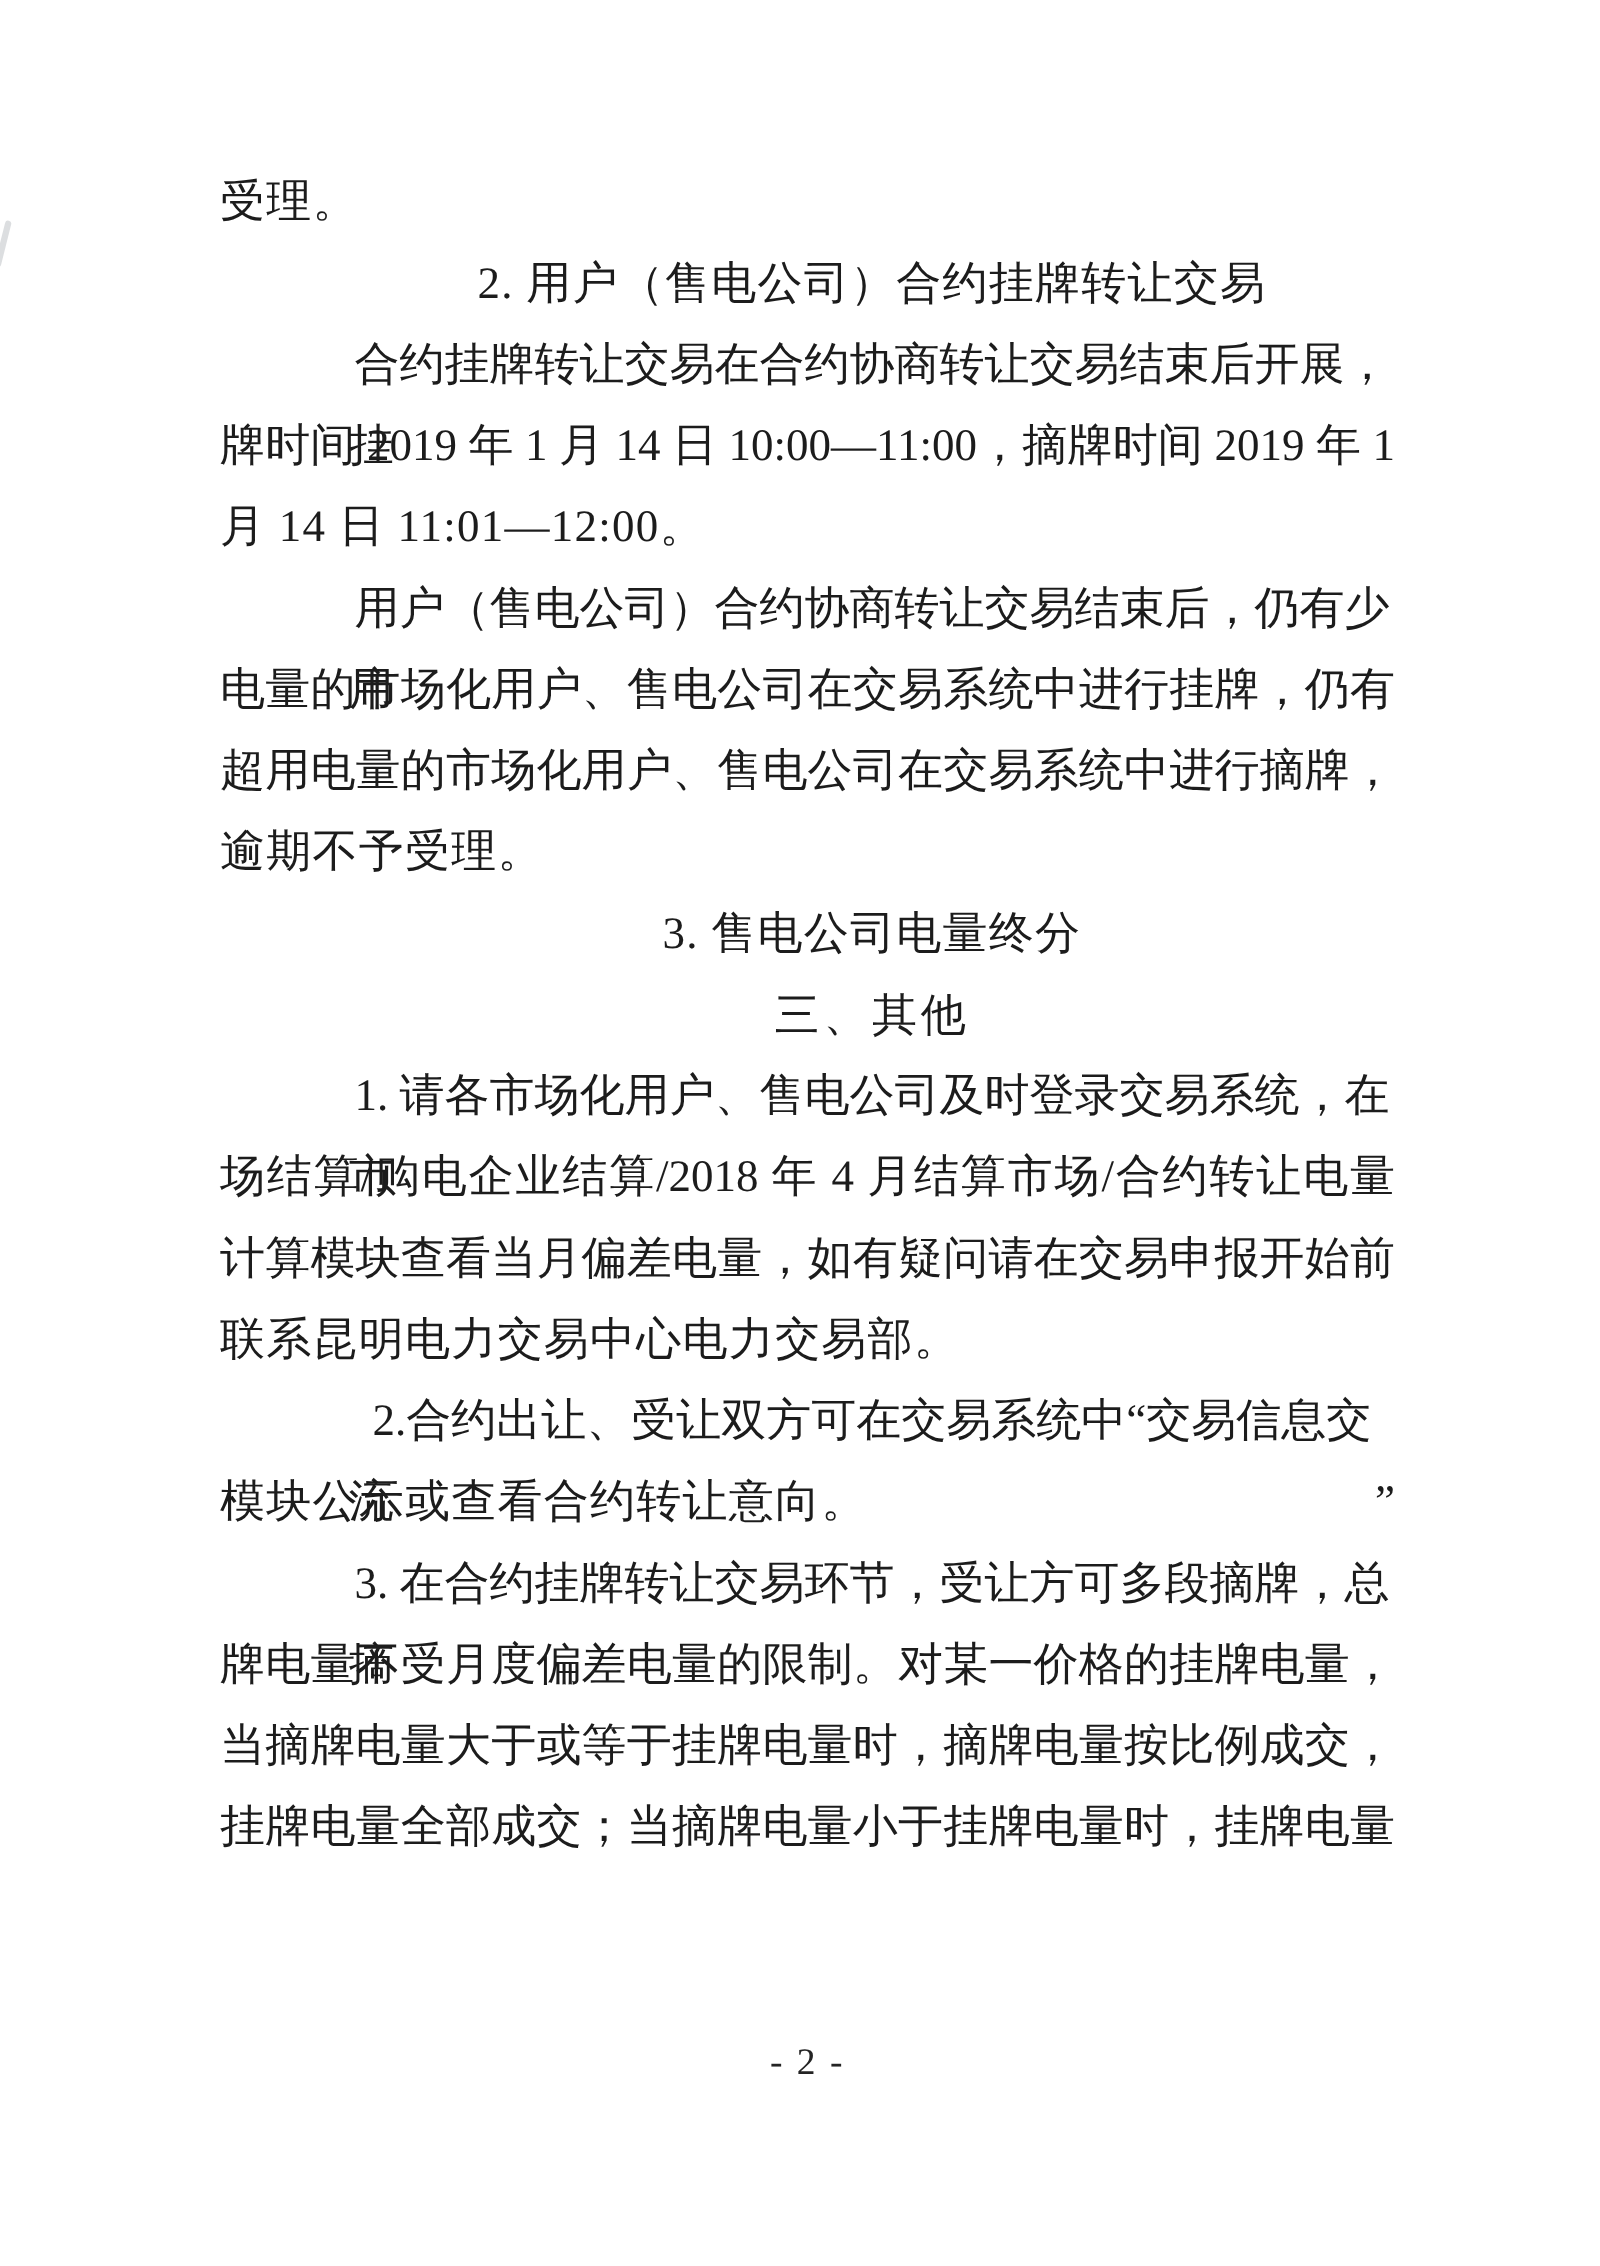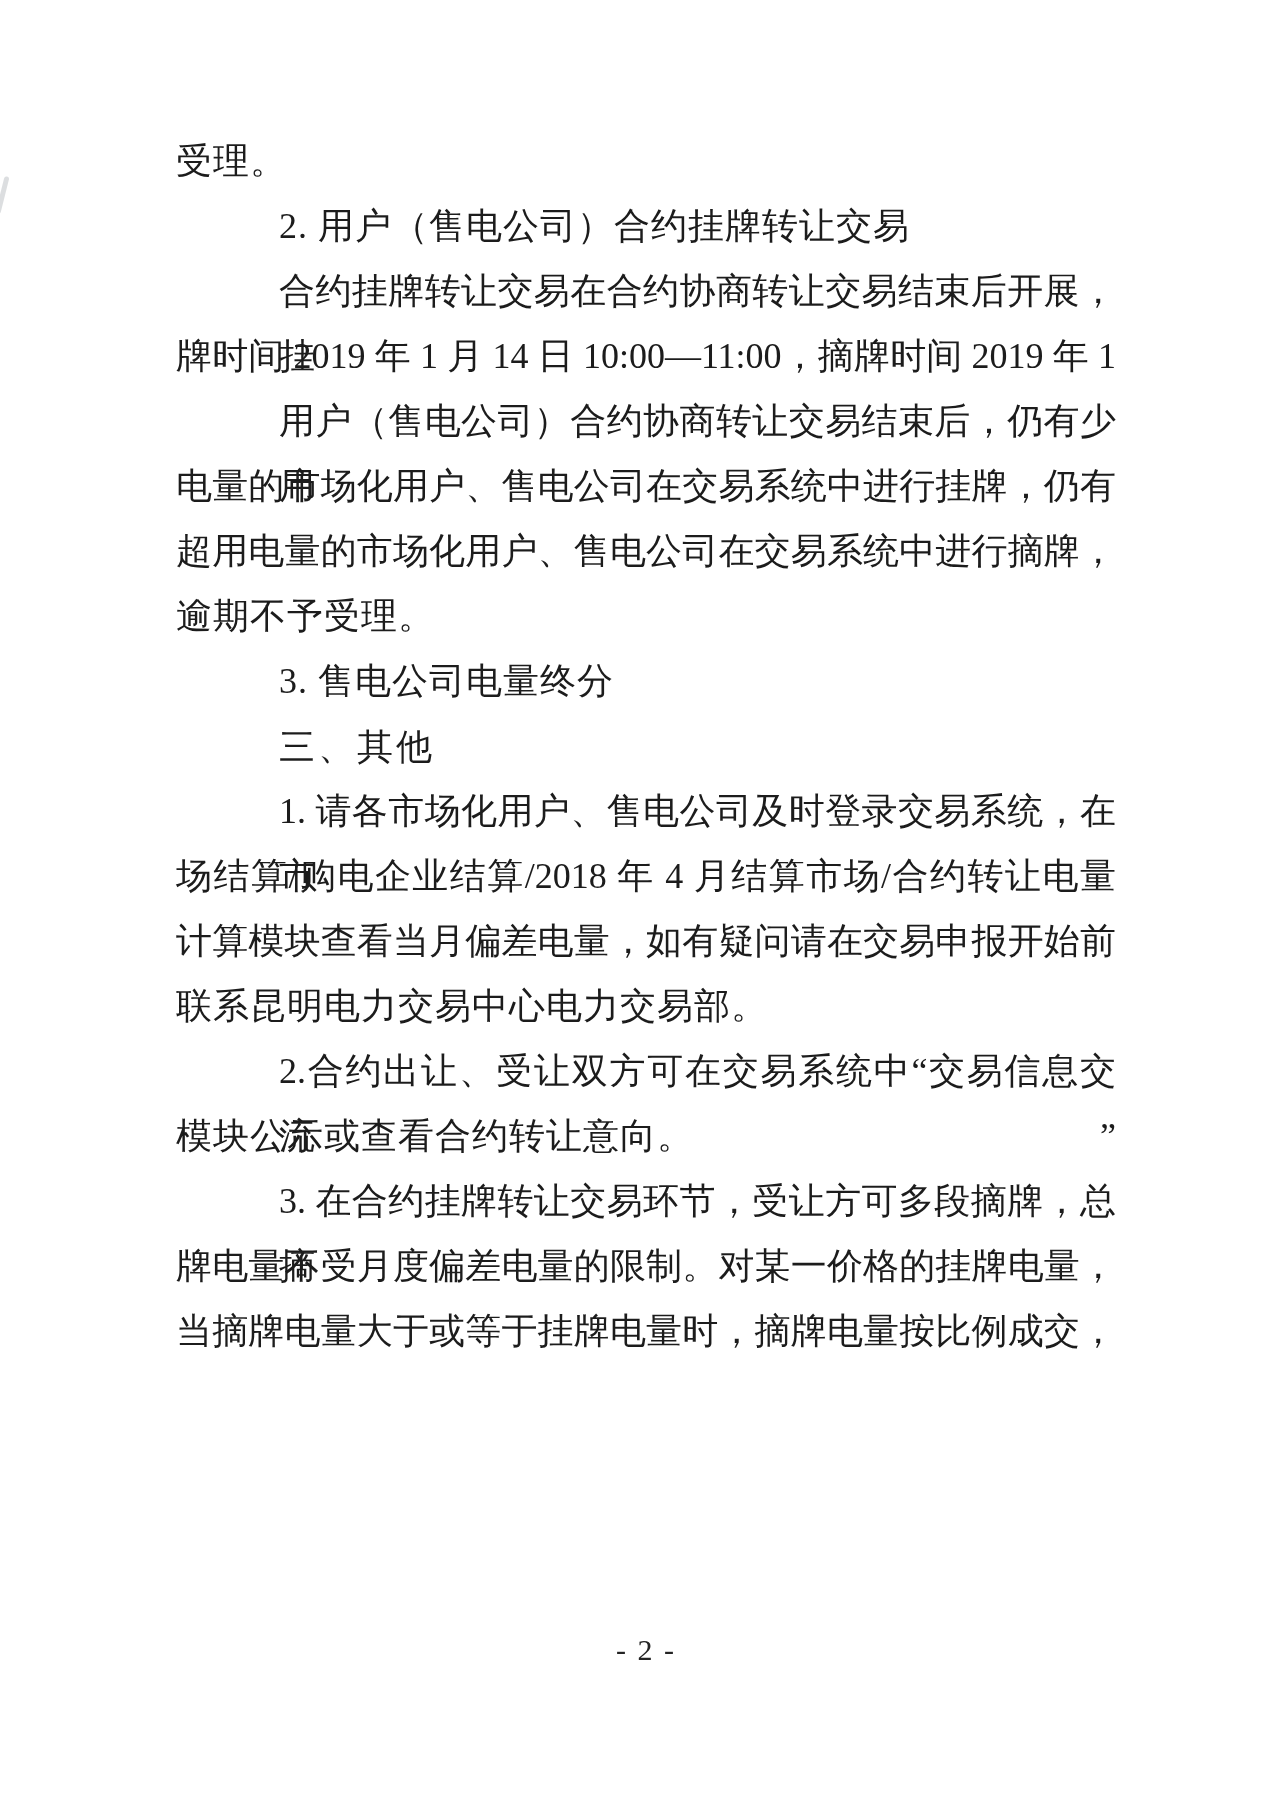--- a/index.html
+++ b/index.html
@@ -32,20 +32,21 @@
   }
   .line.justify {
     letter-spacing: 0;
     white-space: normal;
     text-align: justify;
     text-align-last: justify;
     text-justify: inter-character;
   }
   .line.indent {
     padding-left: 103px;
+    text-align: center;
   }
   .line.bold {
     font-family: "Liberation Sans", "DejaVu Sans", sans-serif;
     font-weight: 400;
     letter-spacing: 3px;
   }
   .footer {
     position: absolute;
     top: 1633px;
     left: 176px;
@@ -71,30 +72,32 @@
 </head>
 <body>
 
 <div class="page">
   <span class="scan-artifact"></span>
   <div class="text-block" id="text-block">
       <div class="line">受理。</div>
       <div class="line indent">2. 用户（售电公司）合约挂牌转让交易</div>
       <div class="line indent justify">合约挂牌转让交易在合约协商转让交易结束后开展，挂</div>
       <div class="line justify">牌时间 2019 年 1 月 14 日 10:00—11:00，摘牌时间 2019 年 1</div>
+      <div class="line">月 14 日 11:01—12:00。</div>
       <div class="line indent justify">用户（售电公司）合约协商转让交易结束后，仍有少用</div>
       <div class="line justify">电量的市场化用户、售电公司在交易系统中进行挂牌，仍有</div>
       <div class="line justify">超用电量的市场化用户、售电公司在交易系统中进行摘牌，</div>
       <div class="line">逾期不予受理。</div>
       <div class="line indent">3. 售电公司电量终分</div>
       <div class="line indent bold">三、其他</div>
       <div class="line indent justify">1. 请各市场化用户、售电公司及时登录交易系统，在市</div>
       <div class="line justify">场结算/购电企业结算/2018 年 4 月结算市场/合约转让电量</div>
       <div class="line justify">计算模块查看当月偏差电量，如有疑问请在交易申报开始前</div>
       <div class="line">联系昆明电力交易中心电力交易部。</div>
       <div class="line indent justify">2.合约出让、受让双方可在交易系统中“交易信息交流”</div>
       <div class="line">模块公示或查看合约转让意向。</div>
       <div class="line indent justify">3. 在合约挂牌转让交易环节，受让方可多段摘牌，总摘</div>
       <div class="line justify">牌电量不受月度偏差电量的限制。对某一价格的挂牌电量，</div>
       <div class="line justify">当摘牌电量大于或等于挂牌电量时，摘牌电量按比例成交，</div>
+      <div class="line justify">挂牌电量全部成交；当摘牌电量小于挂牌电量时，挂牌电量</div>
     </div>
   <div class="footer">- 2 -</div>
 </div>
 
 </body></html>

